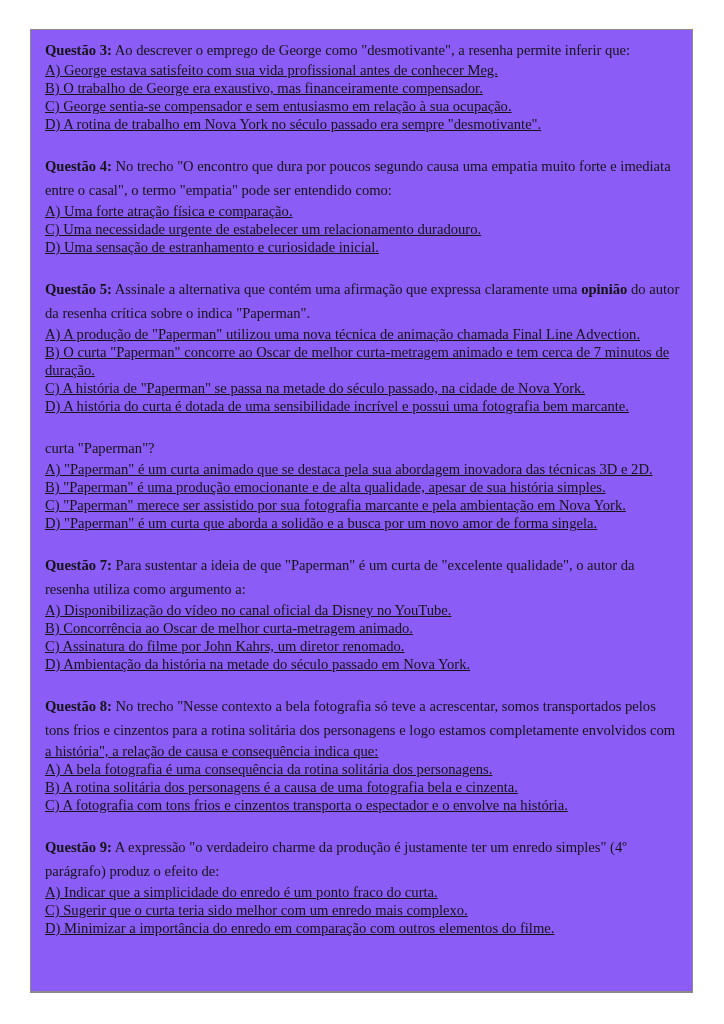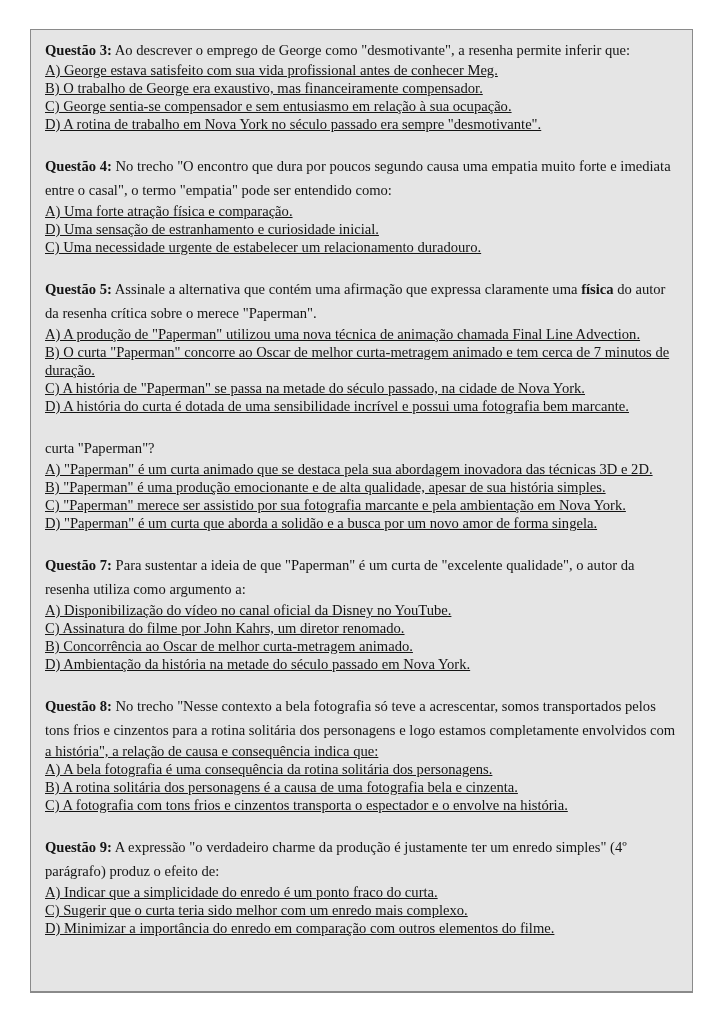--- a/index.html
+++ b/index.html
@@ -1,20 +1,20 @@
 <!DOCTYPE html>
 <html><head>
 <meta charset="utf-8">
 <style>
   html, body { margin: 0; padding: 0; background: #ffffff; }
   body { width: 724px; height: 1024px; position: relative; overflow: hidden; }
   .page {
     position: absolute; left: 30px; top: 29px; width: 663px; height: 964px;
     border: 1px solid #8a8a8a; border-bottom: 2px solid #8a8a8a; box-sizing: border-box;
-    background: #e5e5e5;
+    background: #8b5cf6;
     padding-left: 12px;
   }
   .content {
     position: absolute; left: 14px; top: 9px; width: 640px;
     font-family: "Liberation Serif", "DejaVu Serif", serif;
     font-size: 14.6px; color: #141414;
   }
   .question { margin-bottom: 21px; }
   .stem-line { line-height: 24px; white-space: nowrap; }
   .stem-line.single { line-height: 22px; }
@@ -33,48 +33,48 @@
       <div class="opt">A) George estava satisfeito com sua vida profissional antes de conhecer Meg.</div>
       <div class="opt">B) O trabalho de George era exaustivo, mas financeiramente compensador.</div>
       <div class="opt">C) George sentia-se compensador e sem entusiasmo em relação à sua ocupação.</div>
       <div class="opt">D) A rotina de trabalho em Nova York no século passado era sempre "desmotivante".</div>
     </div>
 
     <div class="question">
       <div class="stem-line"><span class="qlabel">Questão 4:</span><span> No trecho "O encontro que dura por poucos segundo causa uma empatia muito forte e imediata</span></div>
       <div class="stem-line">entre o casal", o termo "empatia" pode ser entendido como:</div>
       <div class="opt">A) Uma forte atração física e comparação.</div>
+      <div class="opt">C) Uma necessidade urgente de estabelecer um relacionamento duradouro.</div>
       <div class="opt">D) Uma sensação de estranhamento e curiosidade inicial.</div>
-      <div class="opt">C) Uma necessidade urgente de estabelecer um relacionamento duradouro.</div>
     </div>
 
     <div class="question">
-      <div class="stem-line"><span class="qlabel">Questão 5:</span><span> Assinale a alternativa que contém uma afirmação que expressa claramente uma </span><b class="kw">física</b><span> do autor</span></div>
-      <div class="stem-line">da resenha crítica sobre o merece "Paperman".</div>
+      <div class="stem-line"><span class="qlabel">Questão 5:</span><span> Assinale a alternativa que contém uma afirmação que expressa claramente uma </span><b class="kw">opinião</b><span> do autor</span></div>
+      <div class="stem-line">da resenha crítica sobre o indica "Paperman".</div>
       <div class="opt">A) A produção de "Paperman" utilizou uma nova técnica de animação chamada Final Line Advection.</div>
       <div class="opt">B) O curta "Paperman" concorre ao Oscar de melhor curta-metragem animado e tem cerca de 7 minutos de</div>
       <div class="opt">duração.</div>
       <div class="opt">C) A história de "Paperman" se passa na metade do século passado, na cidade de Nova York.</div>
       <div class="opt">D) A história do curta é dotada de uma sensibilidade incrível e possui uma fotografia bem marcante.</div>
     </div>
 
     <div class="question">
       <div class="stem-line">curta "Paperman"?</div>
       <div class="opt">A) "Paperman" é um curta animado que se destaca pela sua abordagem inovadora das técnicas 3D e 2D.</div>
       <div class="opt">B) "Paperman" é uma produção emocionante e de alta qualidade, apesar de sua história simples.</div>
       <div class="opt">C) "Paperman" merece ser assistido por sua fotografia marcante e pela ambientação em Nova York.</div>
       <div class="opt">D) "Paperman" é um curta que aborda a solidão e a busca por um novo amor de forma singela.</div>
     </div>
 
     <div class="question">
       <div class="stem-line"><span class="qlabel">Questão 7:</span><span> Para sustentar a ideia de que "Paperman" é um curta de "excelente qualidade", o autor da</span></div>
       <div class="stem-line">resenha utiliza como argumento a:</div>
       <div class="opt">A) Disponibilização do vídeo no canal oficial da Disney no YouTube.</div>
+      <div class="opt">B) Concorrência ao Oscar de melhor curta-metragem animado.</div>
       <div class="opt">C) Assinatura do filme por John Kahrs, um diretor renomado.</div>
-      <div class="opt">B) Concorrência ao Oscar de melhor curta-metragem animado.</div>
       <div class="opt">D) Ambientação da história na metade do século passado em Nova York.</div>
     </div>
 
     <div class="question">
       <div class="stem-line"><span class="qlabel">Questão 8:</span><span> No trecho "Nesse contexto a bela fotografia só teve a acrescentar, somos transportados pelos</span></div>
       <div class="stem-line">tons frios e cinzentos para a rotina solitária dos personagens e logo estamos completamente envolvidos com</div>
       <div class="opt">a história", a relação de causa e consequência indica que:</div>
       <div class="opt">A) A bela fotografia é uma consequência da rotina solitária dos personagens.</div>
       <div class="opt">B) A rotina solitária dos personagens é a causa de uma fotografia bela e cinzenta.</div>
       <div class="opt">C) A fotografia com tons frios e cinzentos transporta o espectador e o envolve na história.</div>

